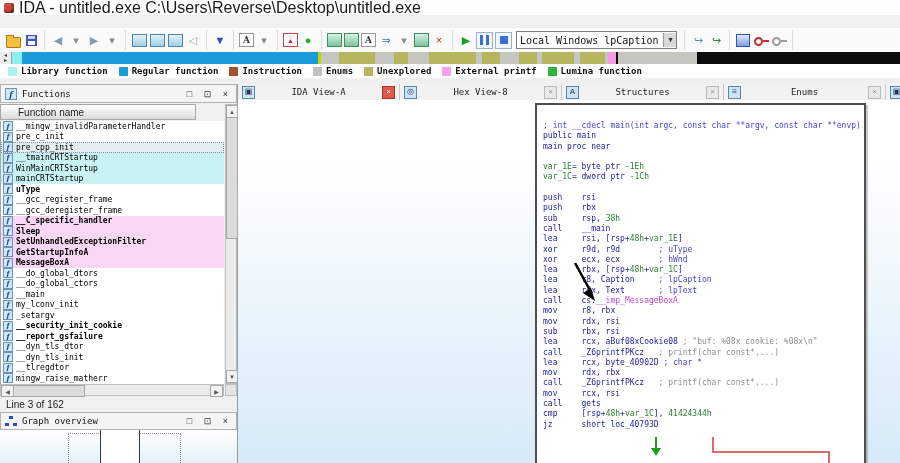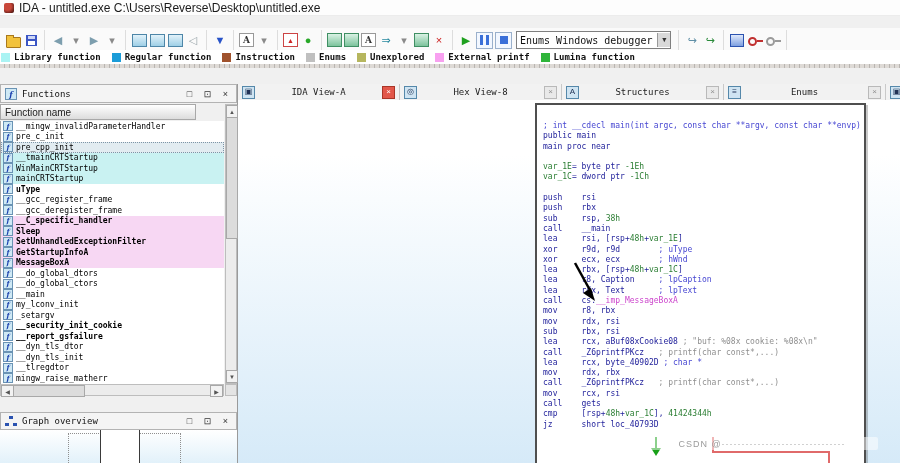--- a/index.html
+++ b/index.html
@@ -4,21 +4,21 @@
 <style>
   html,body{margin:0;padding:0;background:#666;}
   .screen{position:relative;width:900px;height:463px;background:#f0f0f0;overflow:hidden;
           font-family:"Liberation Sans",sans-serif;font-size:11px;color:#111;}
 
   
   .titlebar{position:absolute;left:0;top:0;right:0;height:15px;background:#fdfdfd;
             display:flex;align-items:center;gap:5px;padding-left:4px;border-bottom:1px solid #ececec;}
   .ida-logo{width:10px;height:10px;border-radius:2px;
             background:radial-gradient(circle at 35% 35%, #c8473a 0 40%, #4a1410 90%);}
-  .title-text{font-size:12px;color:#1a1a1a;}
+  .title-text{font-size:16px;color:#1a1a1a;}
 
   
   .menubar{position:absolute;left:0;top:15px;right:0;height:13px;background:#fdfdfd;
            display:flex;align-items:center;padding-left:3px;}
   .menu-item{padding:0 7px;font-size:11px;color:#222;line-height:13px;}
 
   
   .toolbar{position:absolute;left:0;top:28px;right:0;height:24px;background:#fafafa;
            display:flex;align-items:center;border-bottom:1px solid #e6e6e6;}
   .tb-group{display:flex;align-items:center;gap:2px;padding:0 5px;height:20px;border-right:1px solid #ddd;}
@@ -49,35 +49,35 @@
 
   
   .navband{position:absolute;left:0;top:52px;right:0;height:12px;display:flex;background:#c6c6c0;}
   .nav-arrows{width:11px;background:#ececec;border-right:1px solid #9f9f9f;display:flex;flex-direction:column;
               align-items:center;justify-content:center;font-size:6px;line-height:5px;color:#444;}
   .nav-seg{height:100%;}
   .ruler{position:absolute;left:0;top:64px;right:0;height:4px;
          background:repeating-linear-gradient(90deg,#dedad6 0 4px,#b9b5b1 4px 5px);}
 
   
-  .legend{position:absolute;left:0;top:50px;right:0;height:14px;background:#fff;display:flex;align-items:center;
-          gap:11px;padding-left:1px;font:bold 9px "DejaVu Sans Mono",monospace;color:#111;}
+  .legend{position:absolute;left:0;top:64px;right:0;height:14px;background:#fff;display:flex;align-items:center;
+          gap:11px;padding-left:8px;font:bold 9px "DejaVu Sans Mono",monospace;color:#111;}
   .legend-item{display:flex;align-items:center;gap:4px;}
   .legend-swatch{width:9px;height:9px;}
 
   
   .fpanel{position:absolute;left:0;top:84px;width:238px;bottom:0;background:#f0f0f0;border-right:1px solid #9a9a9a;box-sizing:border-box;}
   .panel-header{position:absolute;left:0;right:0;height:19px;background:#f4f4f4;border:1px solid #b3b3b3;
                 box-sizing:border-box;display:flex;align-items:center;gap:5px;padding:0 4px;}
   .panel-title{flex:1;font:9px "DejaVu Sans Mono",monospace;color:#111;}
   .win-btn{width:13px;text-align:center;font-size:9px;color:#333;}
   .f-badge{width:10px;height:10px;border:1px solid #6a93b4;background:#cfe9f5;color:#1a3fae;
            font:italic bold 8px "DejaVu Serif",serif;display:flex;align-items:center;justify-content:center;flex:none;}
   .col-header{position:absolute;left:0;top:20px;width:196px;height:16px;background:linear-gradient(#ffffff,#dcdcdc);
-              border:1px solid #a8a8a8;box-sizing:border-box;font-size:10px;color:#222;display:flex;align-items:center;padding-left:4px;}
+              border:1px solid #a8a8a8;box-sizing:border-box;font-size:10px;color:#222;display:flex;align-items:center;padding-left:17px;}
   .fn-list{position:absolute;left:0;top:37px;width:224px;height:263px;background:#fff;border-left:1px solid #a8a8a8;box-sizing:border-box;overflow:hidden;}
   .fn-row{height:10.5px;display:flex;align-items:center;gap:3px;padding-left:2px;white-space:nowrap;
           font:8px "DejaVu Sans Mono",monospace;color:#000;}
   .fn-row .f-badge{width:8px;height:8px;font-size:7px;}
   .fn-lib{background:#c9f2f2;}
   .fn-imp{background:#f7d7f3;font-weight:bold;}
   .fn-bold{font-weight:bold;}
   .fn-sel{background:#e2ecf1;outline:1px dotted #7d94a6;outline-offset:-1px;}
   .fn-vscroll{position:absolute;left:225px;top:20px;width:12px;height:280px;background:#ececec;border:1px solid #bdbdbd;box-sizing:border-box;}
   .sb-btn{position:absolute;left:0;width:10px;height:11px;background:#f2f2f2;border:1px solid #a8a8a8;
@@ -196,21 +196,21 @@
       </div>
       <div class="tb-group">
         <span class="tb-icon" style="color: rgb(30, 160, 30);">▶</span>
         <span class="boxed">
           <span class="shape-pause"></span>
         </span>
         <span class="boxed">
           <span class="shape-stop"></span>
         </span>
         <div class="tb-select">
-          <span>Enums Windows debugger</span>
+          <span>Local Windows lpCaption</span>
           <span class="dd">▼</span>
         </div>
       </div>
       <div class="tb-group">
         <span class="tb-icon" style="color: rgb(95, 143, 166);">↪</span>
         <span class="tb-icon" style="color: rgb(42, 138, 58);">↪</span>
       </div>
       <div class="tb-group">
         <span class="tb-icon">
           <span class="shape-bluewin"></span>
@@ -400,20 +400,21 @@
       <span class="sb-btn" style="top:0;">▲</span>
       <span class="sb-thumb-v"></span>
       <span class="sb-btn" style="bottom:0;">▼</span>
     </div>
     <div class="fn-hscroll">
       <span class="sb-btn-h" style="left:0;">◀</span>
       <span class="sb-thumb-h"></span>
       <span class="sb-btn-h" style="right:0;">▶</span>
     </div>
     <div class="sb-corner"></div>
+    <div class="fn-status">Line 3 of 162</div>
     <div class="go-header">
       <span class="org-icon"></span>
       <span class="panel-title">Graph overview</span>
       <span class="win-btn">□</span>
       <span class="win-btn">⊡</span>
       <span class="win-btn">×</span>
     </div>
     <div class="go-content">
       <div class="go-viewport"></div>
       <div class="go-node"></div>
@@ -446,20 +447,19 @@
       </div>
     </div>
 
   <div class="graph">
     <div class="node" id="asm-node"><div class="asm-line"><span class="tok-c">; int __cdecl main(int argc, const char **argv, const char **envp)</span></div><div class="asm-line"><span class="tok-k">public main</span></div><div class="asm-line"><span class="tok-k">main proc near</span></div><div class="asm-line">&nbsp;</div><div class="asm-line"><span class="tok-g">var_1E</span><span class="tok-k">= byte ptr </span><span class="tok-g">-1Eh</span></div><div class="asm-line"><span class="tok-g">var_1C</span><span class="tok-k">= dword ptr </span><span class="tok-g">-1Ch</span></div><div class="asm-line">&nbsp;</div><div class="asm-line"><span class="tok-k">push    rsi</span></div><div class="asm-line"><span class="tok-k">push    rbx</span></div><div class="asm-line"><span class="tok-k">sub     rsp, </span><span class="tok-g">38h</span></div><div class="asm-line"><span class="tok-k">call    __main</span></div><div class="asm-line"><span class="tok-k">lea     rsi, [rsp+</span><span class="tok-g">48h</span><span class="tok-k">+</span><span class="tok-g">var_1E</span><span class="tok-k">]</span></div><div class="asm-line"><span class="tok-k">xor     r9d, r9d</span><span class="tok-c">        ; uType</span></div><div class="asm-line"><span class="tok-k">xor     ecx, ecx</span><span class="tok-c">        ; hWnd</span></div><div class="asm-line"><span class="tok-k">lea     rbx, [rsp+</span><span class="tok-g">48h</span><span class="tok-k">+</span><span class="tok-g">var_1C</span><span class="tok-k">]</span></div><div class="asm-line"><span class="tok-k">lea     r8, Caption</span><span class="tok-c">     ; lpCaption</span></div><div class="asm-line"><span class="tok-k">lea     rdx, Text</span><span class="tok-c">       ; lpText</span></div><div class="asm-line"><span class="tok-k">call    cs:</span><span class="tok-m">__imp_MessageBoxA</span></div><div class="asm-line"><span class="tok-k">mov     r8, rbx</span></div><div class="asm-line"><span class="tok-k">mov     rdx, rsi</span></div><div class="asm-line"><span class="tok-k">sub     rbx, rsi</span></div><div class="asm-line"><span class="tok-k">lea     rcx, aBuf08xCookie08</span><span class="tok-gc"> ; "buf: %08x cookie: %08x\n"</span></div><div class="asm-line"><span class="tok-k">call    _Z6printfPKcz</span><span class="tok-gc">   ; printf(char const*,...)</span></div><div class="asm-line"><span class="tok-k">lea     rcx, byte_40902D</span><span class="tok-c"> ; char *</span></div><div class="asm-line"><span class="tok-k">mov     rdx, rbx</span></div><div class="asm-line"><span class="tok-k">call    _Z6printfPKcz</span><span class="tok-gc">   ; printf(char const*,...)</span></div><div class="asm-line"><span class="tok-k">mov     rcx, rsi</span></div><div class="asm-line"><span class="tok-k">call    gets</span></div><div class="asm-line"><span class="tok-k">cmp     [rsp+</span><span class="tok-g">48h</span><span class="tok-k">+</span><span class="tok-g">var_1C</span><span class="tok-k">], </span><span class="tok-g">41424344h</span></div><div class="asm-line"><span class="tok-k">jz      short loc_40793D</span></div></div>
     <div class="edge edge-green-v"></div>
     <div class="edge edge-green-head"></div>
     <div class="edge edge-red-v1"></div>
     <div class="edge edge-red-h"></div>
     <div class="edge edge-red-v2"></div>
-    <div class="watermark">CSDN @·······························</div>
     <svg class="cursor" width="30" height="46">
       <line x1="3" y1="3" x2="19" y2="32" stroke="#000" stroke-width="2.5"></line>
       <polygon points="23,41 11,33 19,28" fill="#000"></polygon>
     </svg>
   </div>
 
 </div>
 
 </body></html>

